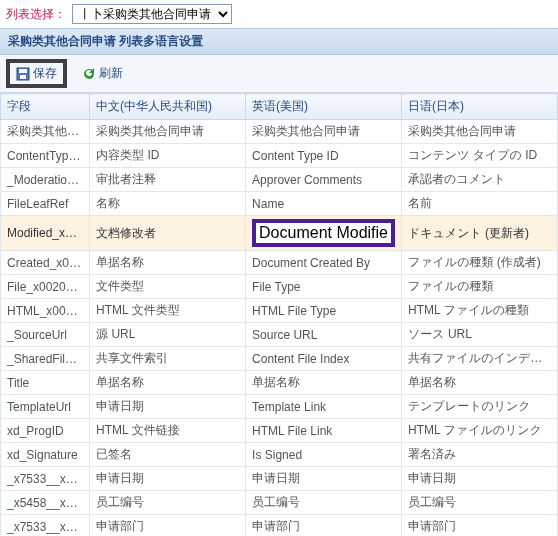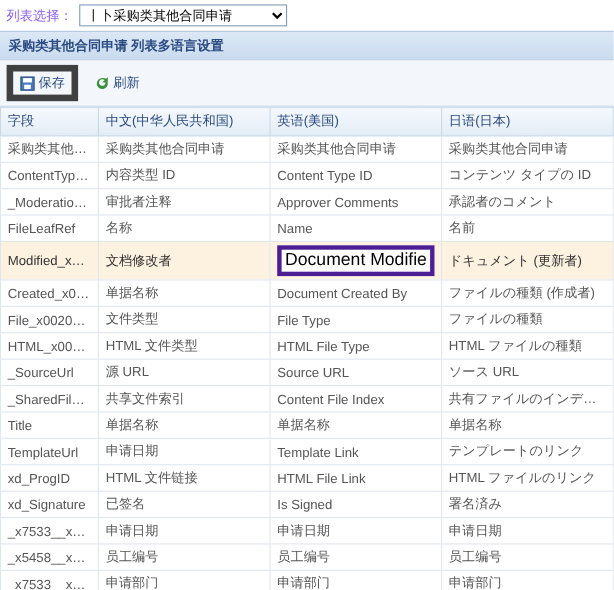--- a/index.html
+++ b/index.html
@@ -1,23 +1,23 @@
 <!DOCTYPE html>
 <html><head>
 <meta charset="utf-8">
 <style>
 * { box-sizing: border-box; margin: 0; padding: 0; }
 body { font-family: "Microsoft YaHei", Arial, sans-serif; font-size: 12px; color: #333; background: #fff; width: 558px; }
 .top-row { display: flex; align-items: center; padding: 4px 6px; gap: 6px; }
-.top-row label { color: #8b5cf6; }
-.top-row select { border: 1px solid #7f9db9; font-size: 12px; padding: 1px 2px; width: 189px; background: #fff; }
+.top-row label { color: #be185d; }
+.top-row select { border: 1px solid #7f9db9; font-size: 12px; padding: 1px 2px; width: 160px; background: #fff; }
 .header-bar { background: linear-gradient(#dce8f5,#c9dbef); padding: 4px 8px; color: #2a4a82; font-weight: bold; font-size: 12px; border-top:1px solid #b0c4de; border-bottom:1px solid #b0c4de;}
 .toolbar { display: flex; gap: 8px; padding: 4px 6px; background:#f3f7fc; border-bottom:1px solid #d0dce8;}
 .tbtn { display: inline-flex; align-items: center; gap: 3px; border: 1px solid transparent; padding: 2px 6px; cursor: pointer; font-size: 12px; color:#2a4a82; }
-.tbtn.save { border: 6px solid #404040; }
+.tbtn.save { border: 4px solid #404040; }
 .tbtn .ic { width: 14px; height: 14px; display:inline-block; }
 .grid { width: 100%; border-collapse: collapse; }
 .grid th { background: linear-gradient(#f5f9fd,#e3ecf6); border: 1px solid #c9d7e6; text-align: left; padding: 4px 6px; font-weight: normal; color:#2a4a82; font-size:12px;}
 .grid td { border: 1px solid #e0e6ee; padding: 3px 6px; font-size: 12px; color:#555; white-space: nowrap; overflow:hidden; text-overflow:ellipsis; max-width:0;}
 .grid tr.selected { background: #fdf2e0; }
 .grid tr.selected td { color:#333; }
 .cell-input { width: 100%; border: 4px solid #4c1d95; padding: 1px 3px; font-size: 16px; text-align: right; }
 .col0{width:16%}.col1{width:28%}.col2{width:28%}.col3{width:28%}
 </style>
 </head>

